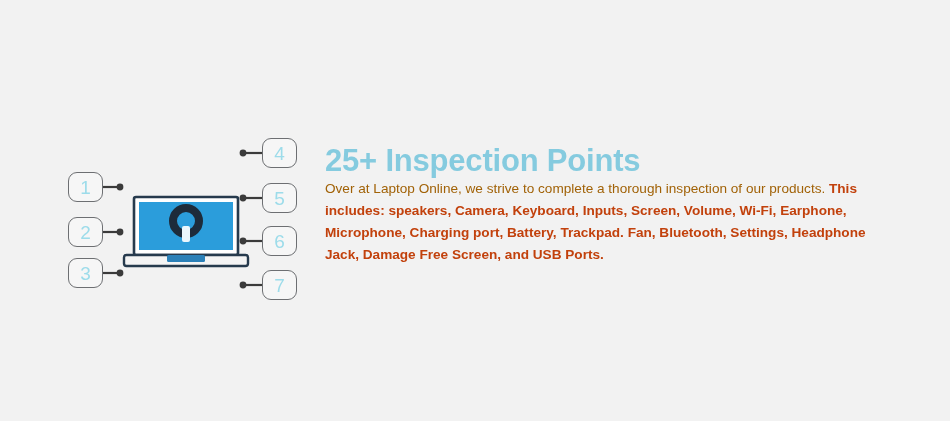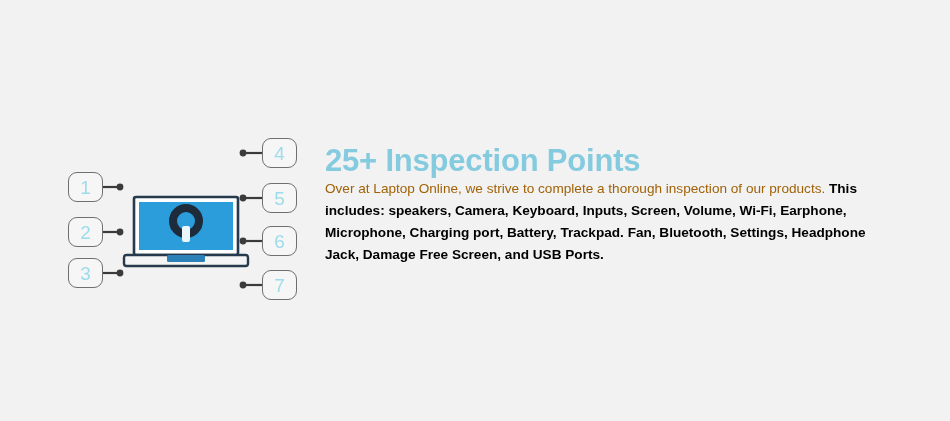--- a/index.html
+++ b/index.html
@@ -84,21 +84,21 @@
     font-size: 13.6px;
     color: #4a4a4a;
     line-height: 22px;
   }
   #body-text .lead {
     font-weight: 400;
     color: #a16207;
   }
   #body-text .detail {
     font-weight: bold;
-    color: #000000;
+    color: #c2410c;
   }
 </style>
 </head>
 <body>
 
 <div id="stage">
 
   <div id="diagram">
 
     <svg width="320" height="421" viewBox="0 0 320 421">

